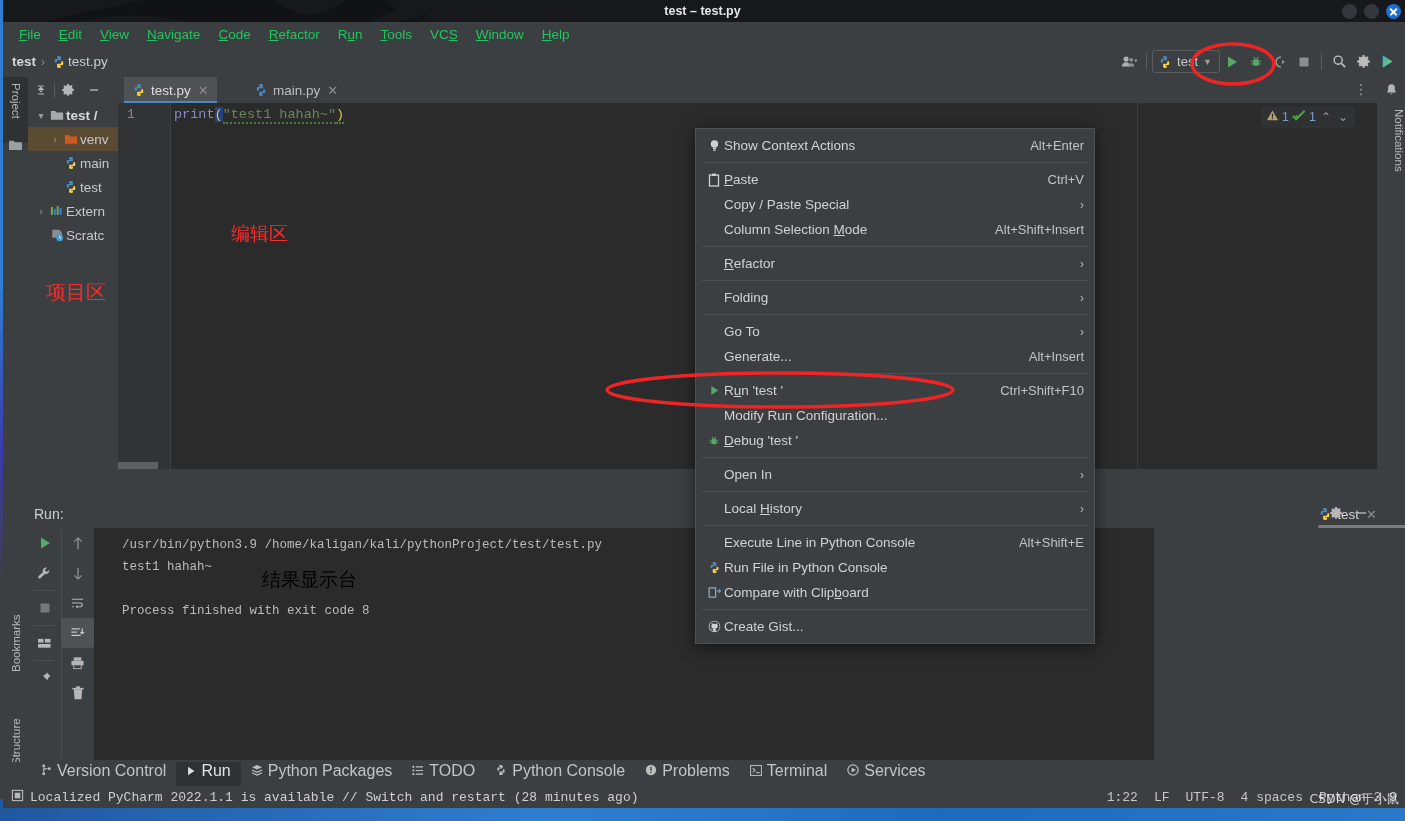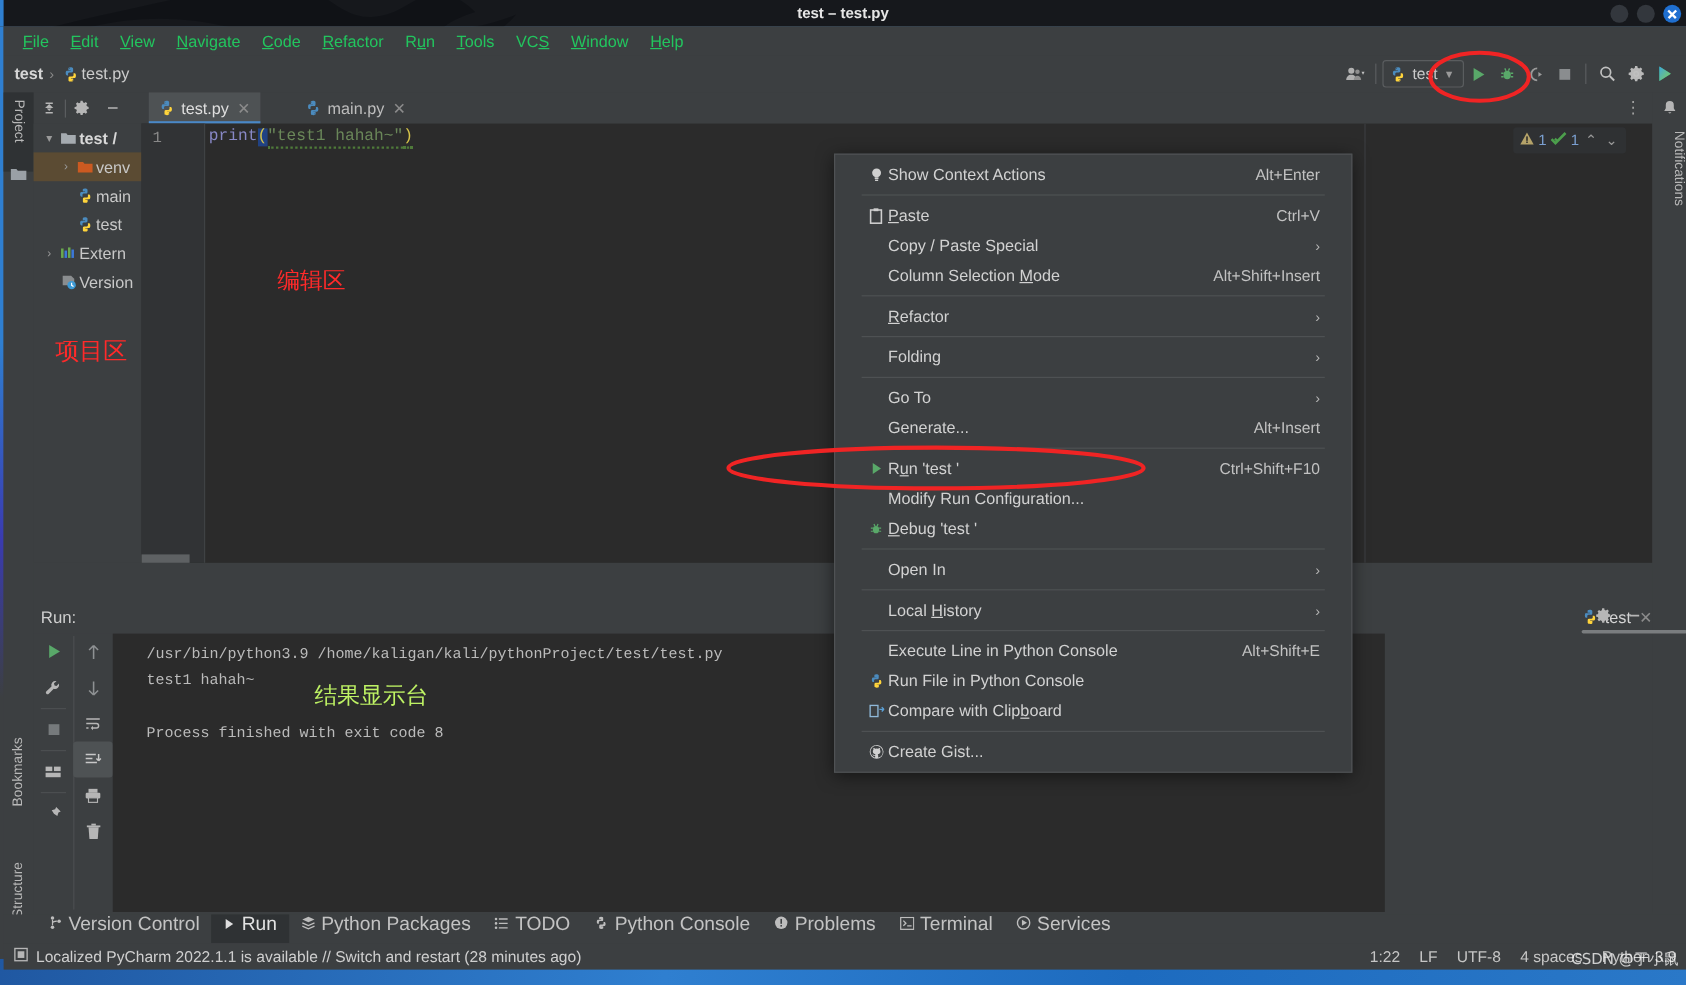--- a/index.html
+++ b/index.html
@@ -78,21 +78,21 @@
       white-space:nowrap;overflow:hidden;}
   .prow.sel{background:#5b4b33;}
   .chev{width:14px;text-align:center;color:#9a9a9a;font-size:10px;flex:0 0 14px;}
   .pic{width:18px;flex:0 0 18px;display:flex;align-items:center;justify-content:center;}
   .ptxt{overflow:hidden;}
   .ptxt.b{font-weight:bold;color:#d8d8d8;}
   .annot-proj{position:absolute;left:46px;top:279px;color:#ff2a2a;font-size:20px;
       font-family:"DejaVu Sans",sans-serif;}
   .annot-edit{position:absolute;left:231px;top:221px;color:#ff2a2a;font-size:19px;
       font-family:"DejaVu Sans",sans-serif;}
-  .annot-res{position:absolute;left:262px;top:567px;color:#bef264;font-size:19px;
+  .annot-res{position:absolute;left:262px;top:567px;color:#000000;font-size:19px;
       font-family:"DejaVu Sans",sans-serif;}
 
   
   .editor{position:absolute;left:118px;top:103px;width:1259px;height:366px;background:#2b2b2b;}
   .gutter{position:absolute;left:0;top:0;width:52px;height:366px;background:#313335;}
   .gnum{position:absolute;left:9px;top:4px;color:#888888;
       font-family:"Liberation Mono",monospace;font-size:13px;}
   .gutter-bar{position:absolute;left:52px;top:0;width:1px;height:366px;background:#3f4244;}
   .code{position:absolute;left:56px;top:4px;font-family:"Liberation Mono",monospace;font-size:13.5px;
       white-space:pre;}
@@ -138,30 +138,30 @@
 
   
   .bottombar{position:absolute;left:3px;top:762px;width:1402px;height:24px;background:#3c3f41;
       display:flex;align-items:center;padding-left:28px;}
   .btab{display:flex;align-items:flex-start;gap:5px;height:24px;padding:0 10px;
       font-size:16px;color:#c3c3c3;}
   .btab.sel{background:#2f3234;color:#e2e2e2;}
 
   
   .statusbar{position:absolute;left:3px;top:786px;width:1402px;height:22px;background:#3c3f41;
-      display:flex;align-items:center;}
+      display:flex;align-items:center;font-family:Liberation Mono, monospace;}
   .status-msg{margin-left:8px;color:#cfcfcf;font-size:13px;display:flex;align-items:center;gap:6px;}
   .status-right{position:absolute;right:8px;top:0;height:22px;display:flex;align-items:center;gap:16px;
       color:#c6c6c6;font-size:13px;}
   .watermark{position:absolute;right:6px;top:791px;color:#ffffff;font-size:12.5px;opacity:.75;
       font-family:"DejaVu Sans",sans-serif;}
 
   
   .ctxmenu{position:absolute;left:695px;top:128px;width:398px;background:#3c3f41;
-      border:1px solid #4f5254;box-shadow:0 3px 14px rgba(0,0,0,.55);padding:4px 16px;}
+      border:1px solid #4f5254;box-shadow:0 3px 14px rgba(0,0,0,.55);padding:4px 0;}
   .mrow{height:25px;display:flex;align-items:center;padding:0 10px 0 8px;font-size:13.5px;
       color:#d2d2d2;position:relative;}
   .mi-ic{width:20px;flex:0 0 20px;display:flex;align-items:center;justify-content:center;}
   .mi-lb{flex:1;white-space:nowrap;}
   .mi-lb u{text-decoration:underline;}
   .mi-sc{color:#c2c2c2;font-size:13px;margin-left:18px;}
   .mi-ar{color:#b4b4b4;font-size:12px;margin-left:18px;}
   .msep{height:1px;background:#4e5153;margin:4px 6px;}
 
   
@@ -404,21 +404,21 @@
       </div>
 
       <div class="prow" style="padding-left:20px;">
         <span class="pic">
           <svg width="15" height="14" viewBox="0 0 16 16">
               <path d="M2 2h8l3 3v6H2z" fill="#8a8d8f"></path>
               <circle cx="10.5" cy="11" r="4" fill="#3c9ad6"></circle>
               <path d="M10.5 8.6v2.6l1.8 1" stroke="#fff" stroke-width="1.1" fill="none"></path>
             </svg>
         </span>
-        <span class="ptxt">Version</span>
+        <span class="ptxt">Scratc</span>
       </div>
     </div>
   </div>
 
   <div class="annot-proj">项目区</div>
 
   <div class="editor">
     <div class="gutter">
       <div class="gnum">1</div>
     </div>

